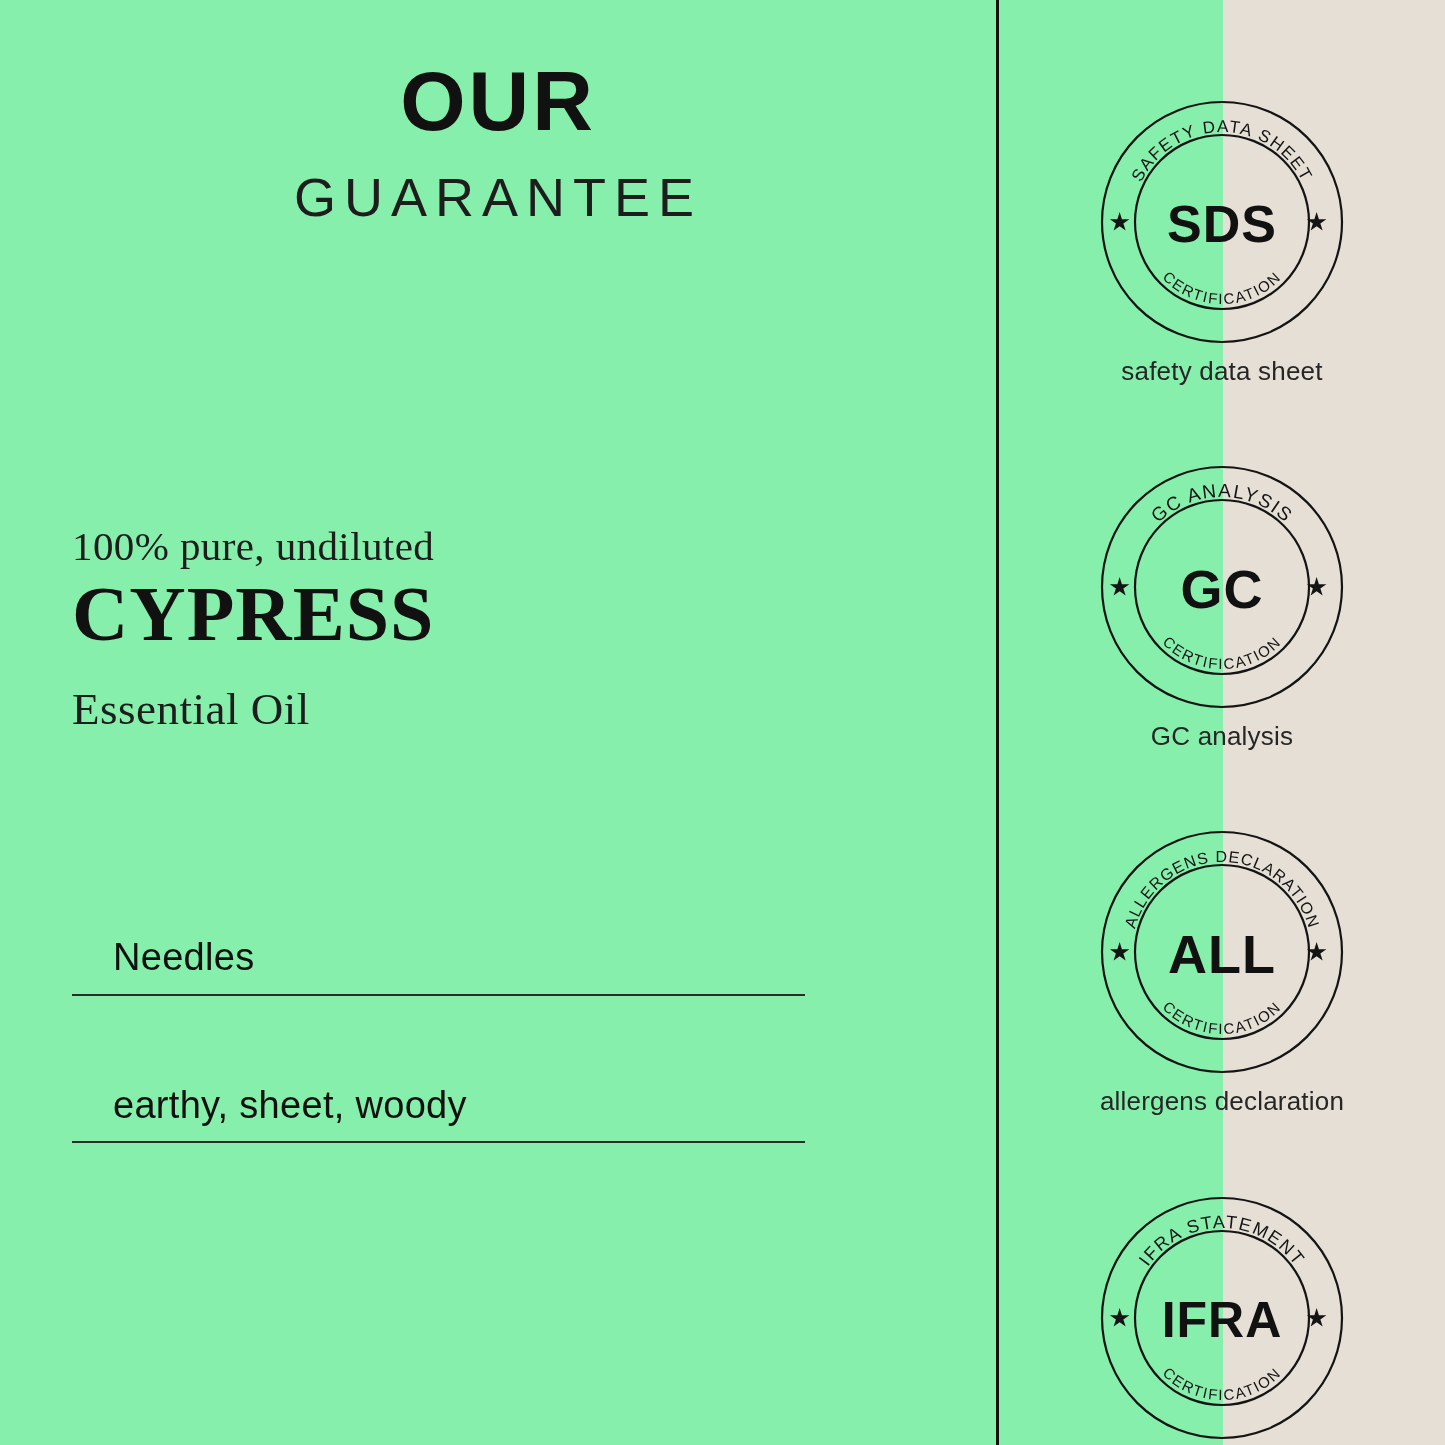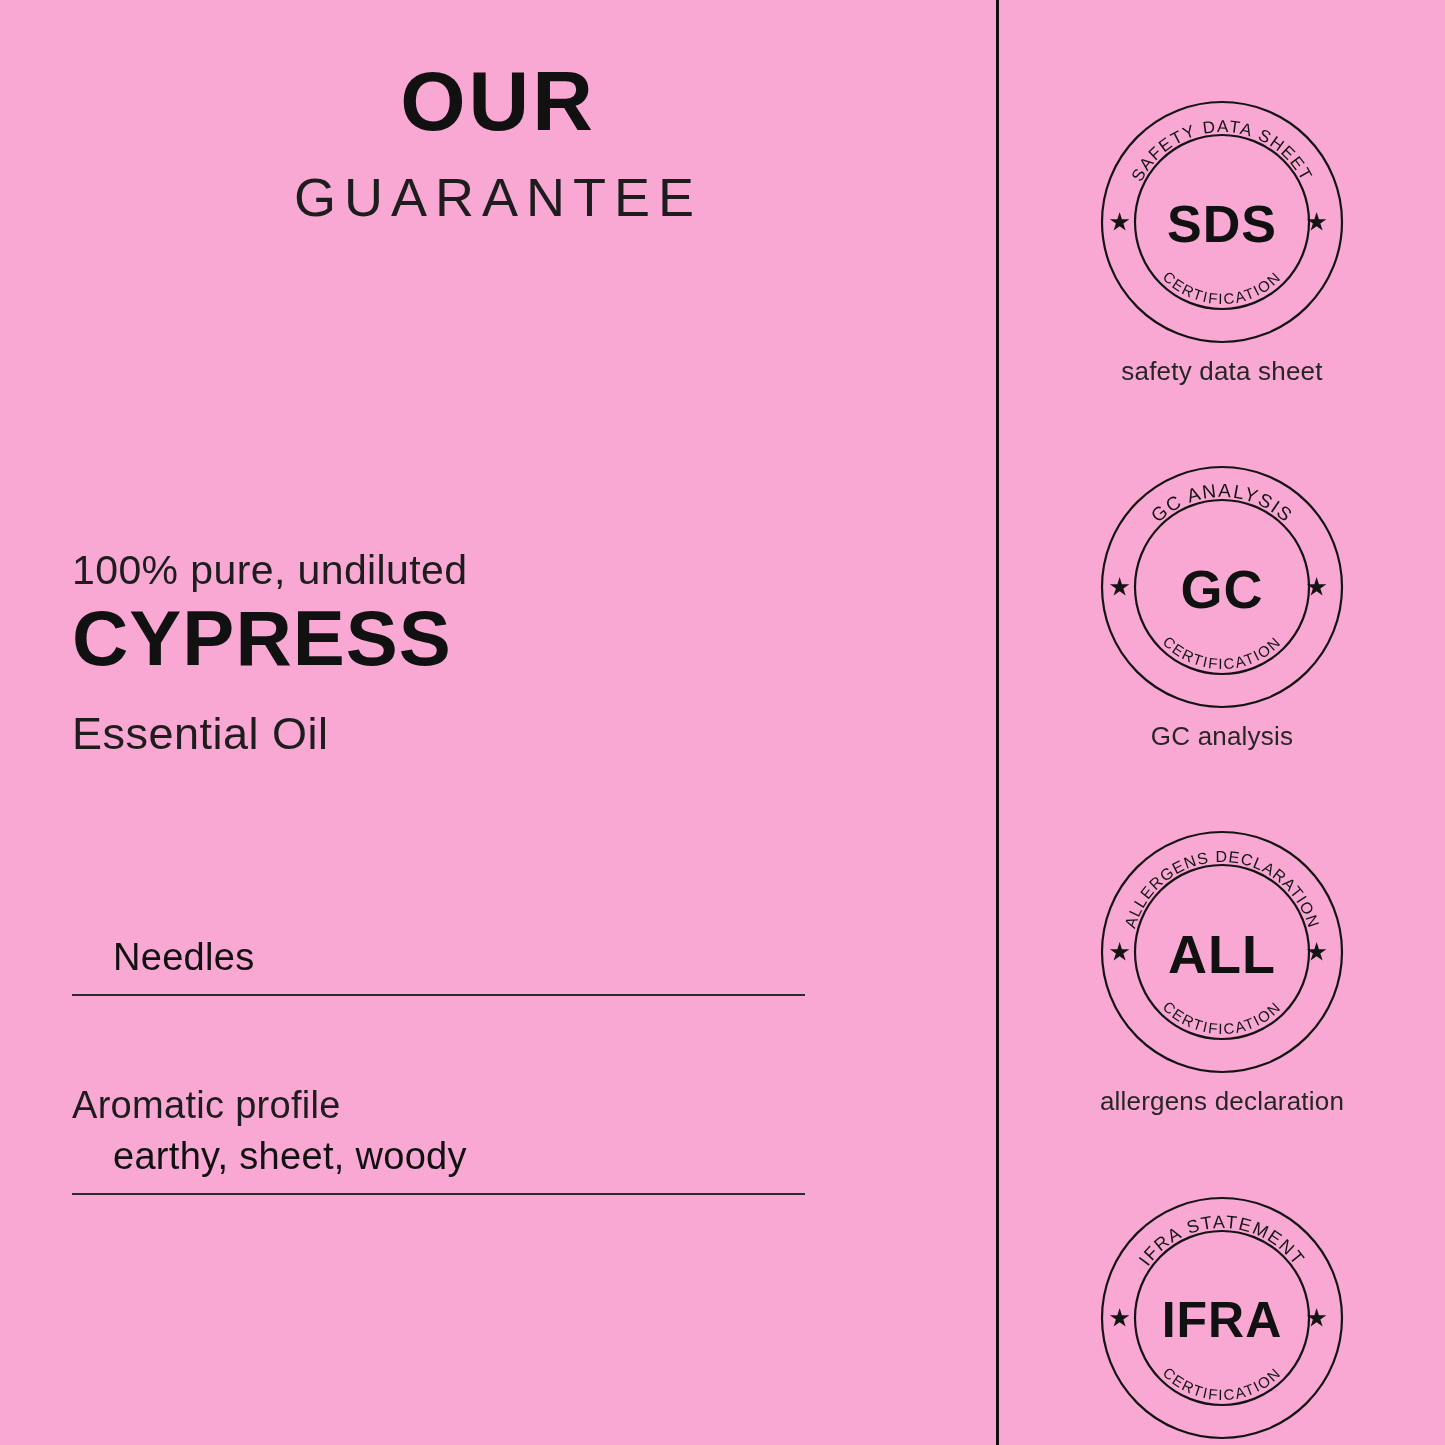--- a/index.html
+++ b/index.html
@@ -9,23 +9,23 @@
   body {
     width: 1445px;
     height: 1445px;
     background: #e5dfd5;
     font-family: "Liberation Sans", sans-serif;
     color: #1a1a1a;
     overflow: hidden;
   }
   .page {
     position: relative;
-    width: 1445px;
-    height: 1445px;
-    background: #f9a8d4;
+    width: 1223px;
+    height: 1445px;
+    background: #86efac;
   }
 
   
   .divider {
     position: absolute;
     left: 996px;
     top: 0;
     width: 3px;
     height: 1445px;
     background: #111111;
@@ -59,22 +59,23 @@
     font-size: 54px;
     font-weight: 400;
     letter-spacing: 8px;
     line-height: 1;
     color: #1d1d1d;
   }
 
   .product-block {
     position: absolute;
     left: 72px;
-    top: 548px;
+    top: 524px;
     width: 800px;
+    font-family: Liberation Serif, serif;
   }
   .product-kicker {
     font-size: 41px;
     font-weight: 400;
     letter-spacing: 0.4px;
     line-height: 1.1;
     color: #1d1d1d;
   }
   .product-name {
     margin-top: 6px;
@@ -188,21 +189,20 @@
     </div>
 
     <div class="spec-list">
 
       <div class="spec-row">
         <div class="spec-value">Needles</div>
         <div class="spec-rule"></div>
       </div>
 
       <div class="spec-row">
-        <div class="spec-label">Aromatic profile</div>
         <div class="spec-value">earthy, sheet, woody</div>
         <div class="spec-rule"></div>
       </div>
 
     </div>
   </div>
 
   <div class="divider"></div>
 
   <div class="right-panel">

